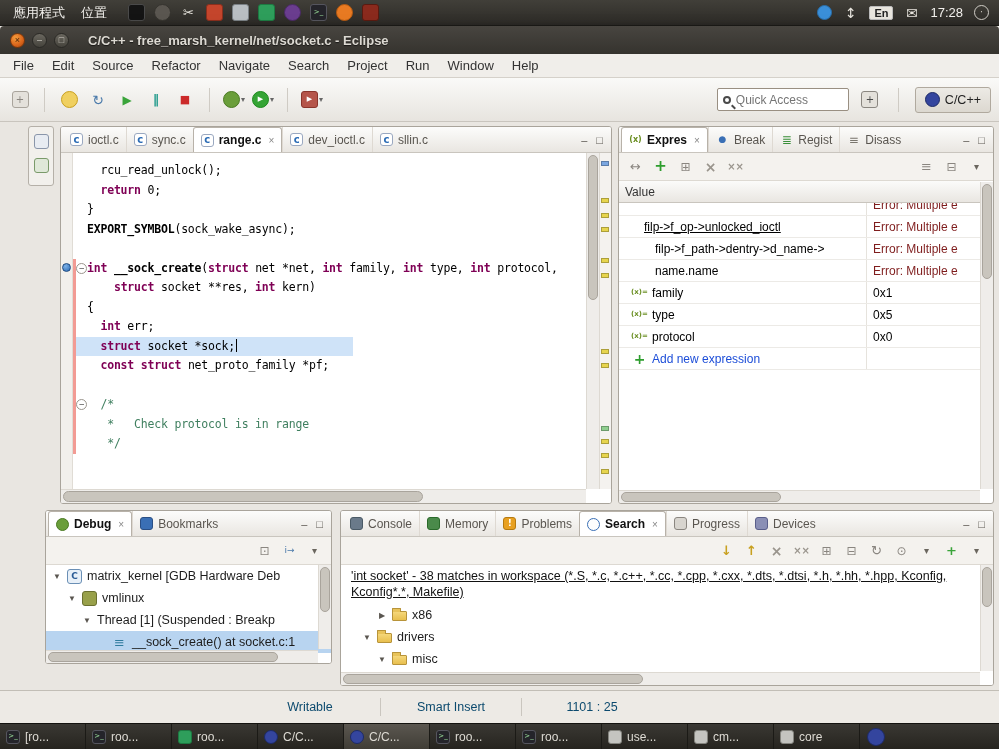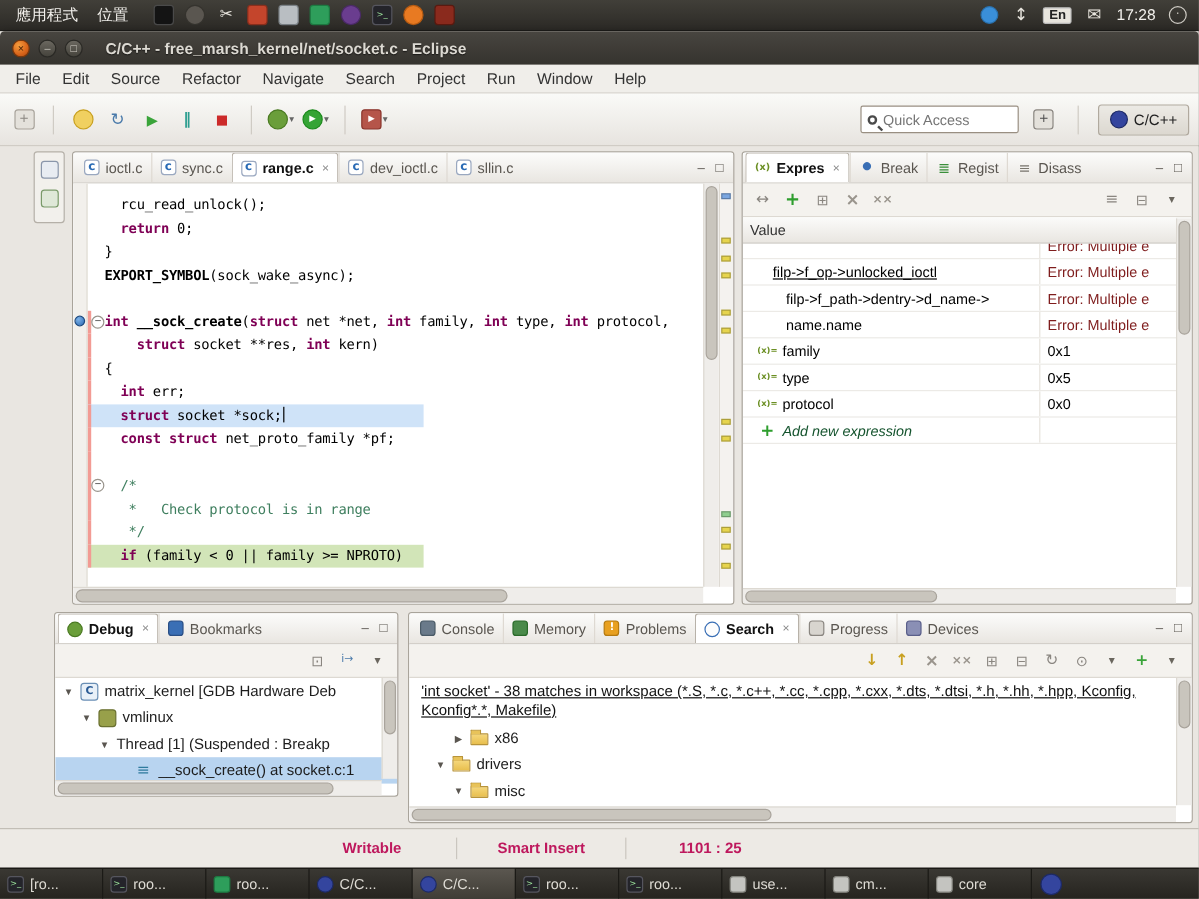--- a/index.html
+++ b/index.html
@@ -91,39 +91,39 @@
 #expr-header{display:flex;height:22px;background:linear-gradient(#fbfbfa,#e9e6e1);border-bottom:1px solid #c9c5be;font-size:12px;color:#333;margin-right:13px;flex:0 0 22px;}
 #expr-header .col1{width:248px;padding-left:6px;border-right:1px solid #c9c5be;display:flex;align-items:center;}
 #expr-header .col2{flex:1;padding-left:6px;display:flex;align-items:center;}
 #expr-rows{flex:1;margin-right:13px;overflow:hidden;}
 .expr-row{display:flex;height:22px;border-bottom:1px solid #eceae6;font-size:12px;overflow:hidden;}
 .expr-row .c1{width:248px;padding-left:13px;display:flex;align-items:center;gap:5px;overflow:hidden;white-space:nowrap;border-right:1px solid #e6e3dd;}
 .expr-row .c2{flex:1;padding-left:6px;overflow:hidden;white-space:nowrap;color:#000;display:flex;align-items:center;}
 .expr-row .c2.error{color:#7f1d1d;}
 .expr-row.partial{height:13px;}
 .expr-row.partial .c1,.expr-row.partial .c2{margin-top:-9px;}
-.add-label{font-style:italic;color:#14532d;}
+.add-label{color:#1d4ed8;}
 #expr-vscroll{position:absolute;top:55px;right:0;bottom:14px;width:13px;border-left:1px solid #ddd9d2;}
 #expr-hscroll{position:absolute;left:0;right:13px;bottom:0;height:13px;border-top:1px solid #ddd9d2;}
 
 
 .tree{flex:1;overflow:hidden;font-size:12.5px;color:#1d1d1d;background:#fff;}
 .tree-row{display:flex;align-items:center;height:22px;gap:5px;white-space:nowrap;overflow:hidden;}
 .tree-row.selected{background:#b8d4f0;}
 .arrow{font-size:8px;color:#5a5650;width:10px;text-align:center;flex:0 0 10px;}
 .folder{width:15px;height:10px;background:linear-gradient(#f5d77a,#e8bf4e);border:1px solid #b8943a;border-radius:1px;position:relative;display:inline-block;flex:0 0 15px;margin-top:2px;}
 .folder::before{content:'';position:absolute;left:-1px;top:-4px;width:7px;height:3px;background:#e8c35a;border:1px solid #b8943a;border-bottom:none;border-radius:1px 1px 0 0;}
 #debug-hscroll{position:absolute;left:0;right:13px;bottom:0;height:13px;border-top:1px solid #ddd9d2;}
 #debug-vscroll{position:absolute;top:54px;right:0;bottom:14px;width:13px;border-left:1px solid #ddd9d2;}
 #search-hscroll{position:absolute;left:0;right:13px;bottom:0;height:13px;border-top:1px solid #ddd9d2;}
 #search-vscroll{position:absolute;top:54px;right:0;bottom:14px;width:13px;border-left:1px solid #ddd9d2;}
 #search-summary{padding:3px 10px 4px 10px;font-size:12.5px;color:#111;line-height:16px;background:#fff;text-decoration:underline;}
 
 
-#statusbar{height:33px;background:#edeae5;border-top:1px solid #c2beb6;display:flex;align-items:center;font-size:12.5px;color:#be185d;padding-left:240px;flex:0 0 33px;font-weight:bold;}
+#statusbar{height:33px;background:#edeae5;border-top:1px solid #c2beb6;display:flex;align-items:center;font-size:12.5px;color:#0c4a6e;padding-left:240px;flex:0 0 33px;}
 .status-cell{width:140px;text-align:center;}
 .status-sep{width:1px;height:18px;background:#cac6bf;}
 
 
 #taskbar{position:absolute;left:0;bottom:0;width:999px;height:26px;background:linear-gradient(#3a3833,#26241f);display:flex;align-items:stretch;border-top:1px solid #14130f;}
 #taskbar-items{display:flex;align-items:stretch;}
 .task-item{width:86px;display:flex;align-items:center;gap:5px;padding:0 6px;border-right:1px solid #1b1a16;color:#dedbd4;font-size:12px;overflow:hidden;white-space:nowrap;}
 .task-item.active{background:linear-gradient(#5b5750,#403d36);}
 .task-item .icon{width:14px;height:14px;}
 #taskbar-right{display:flex;align-items:center;padding-left:7px;}
@@ -282,21 +282,20 @@
               <div class="code-line diff"><span class="fold">−</span><span class="code-text"><span class="tok-k">int</span><span class="tok-p"> </span><span class="tok-b">__sock_create</span><span class="tok-p">(</span><span class="tok-k">struct</span><span class="tok-p"> net *net, </span><span class="tok-k">int</span><span class="tok-p"> family, </span><span class="tok-k">int</span><span class="tok-p"> type, </span><span class="tok-k">int</span><span class="tok-p"> protocol,</span></span></div>
               <div class="code-line diff"><span class="code-text"><span class="tok-p">    </span><span class="tok-k">struct</span><span class="tok-p"> socket **res, </span><span class="tok-k">int</span><span class="tok-p"> kern)</span></span></div>
               <div class="code-line diff"><span class="code-text"><span class="tok-p">{</span></span></div>
               <div class="code-line diff"><span class="code-text"><span class="tok-p">  </span><span class="tok-k">int</span><span class="tok-p"> err;</span></span></div>
               <div class="code-line hl-current diff"><span class="code-text"><span class="tok-p">  </span><span class="tok-k">struct</span><span class="tok-p"> socket *sock;</span><span class="caret"></span></span></div>
               <div class="code-line diff"><span class="code-text"><span class="tok-p">  </span><span class="tok-k">const</span><span class="tok-p"> </span><span class="tok-k">struct</span><span class="tok-p"> net_proto_family *pf;</span></span></div>
               <div class="code-line diff"><span class="code-text"></span></div>
               <div class="code-line diff"><span class="fold">−</span><span class="code-text"><span class="tok-c">  /*</span></span></div>
               <div class="code-line diff"><span class="code-text"><span class="tok-c">   *   Check protocol is in range</span></span></div>
               <div class="code-line diff"><span class="code-text"><span class="tok-c">   */</span></span></div>
-              <div class="code-line hl-debug diff"><span class="code-text"><span class="tok-p">  </span><span class="tok-k">if</span><span class="tok-p"> (family &lt; 0 || family &gt;= NPROTO)</span></span></div>
             </div>
           <div id="editor-ruler">
               <span class="rmark" style="top: 8px; background: rgb(122, 166, 224);"></span>
               <span class="rmark" style="top: 45px; background: rgb(230, 212, 78);"></span>
               <span class="rmark" style="top: 60px; background: rgb(230, 212, 78);"></span>
               <span class="rmark" style="top: 74px; background: rgb(230, 212, 78);"></span>
               <span class="rmark" style="top: 105px; background: rgb(230, 212, 78);"></span>
               <span class="rmark" style="top: 120px; background: rgb(230, 212, 78);"></span>
               <span class="rmark" style="top: 196px; background: rgb(230, 212, 78);"></span>
               <span class="rmark" style="top: 210px; background: rgb(230, 212, 78);"></span>

